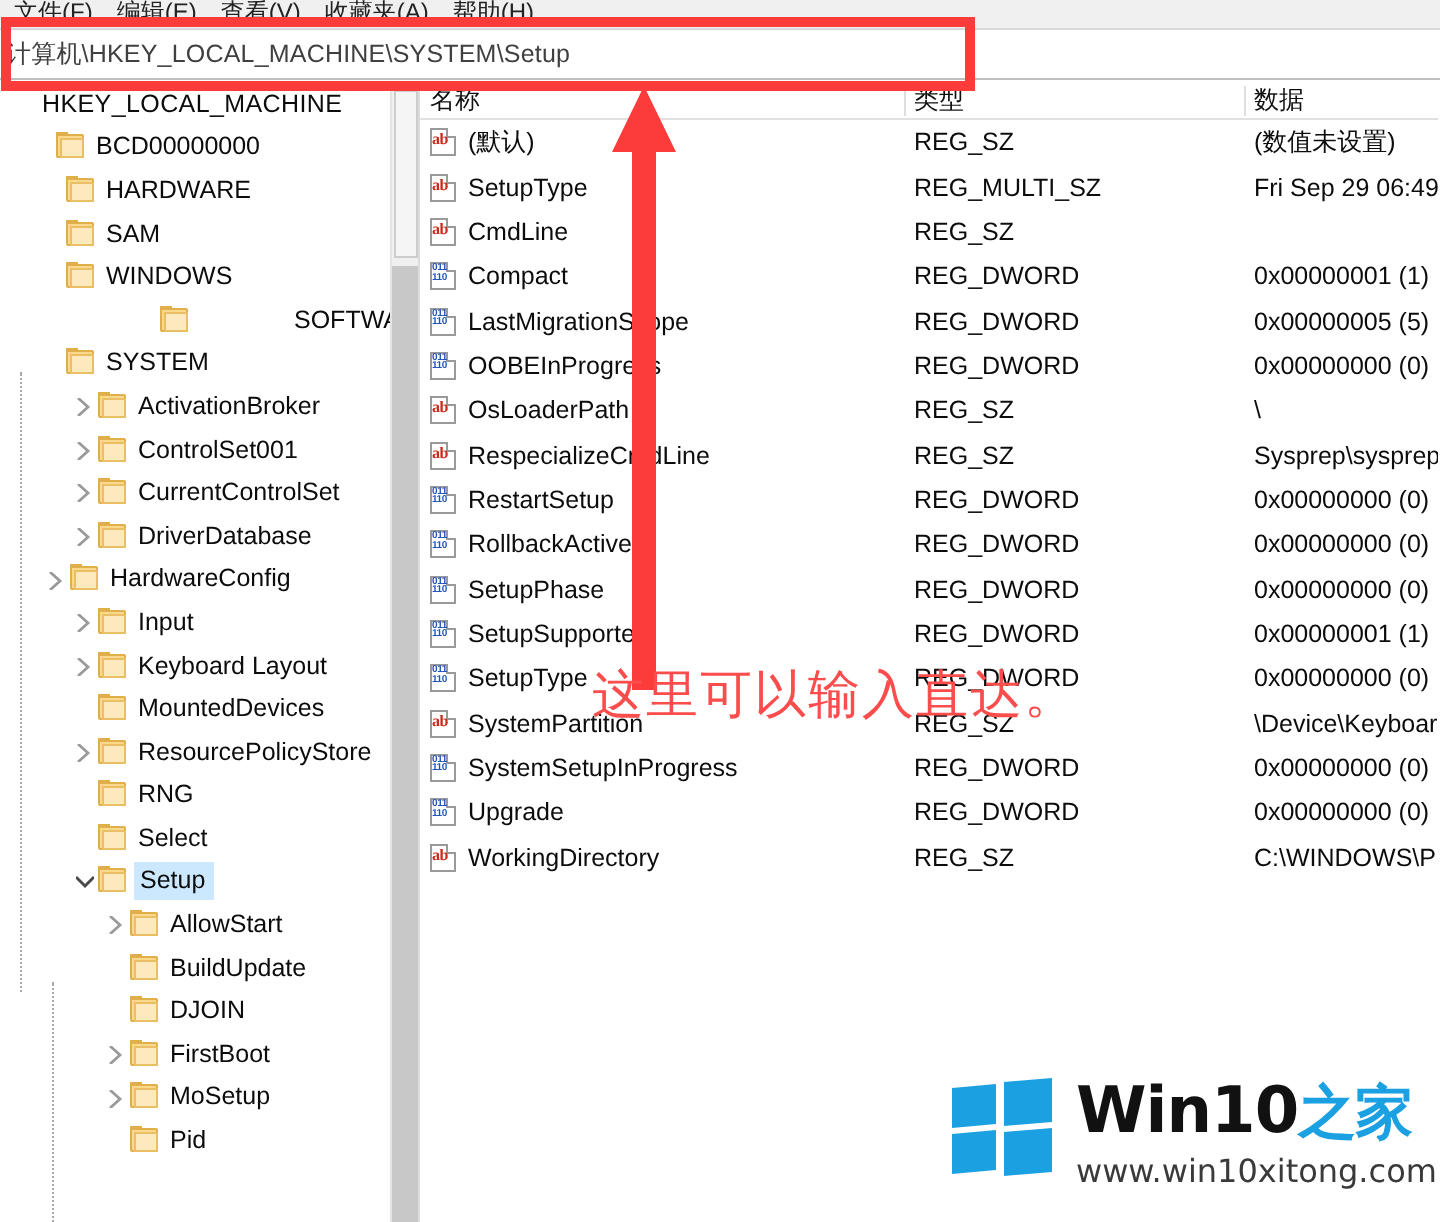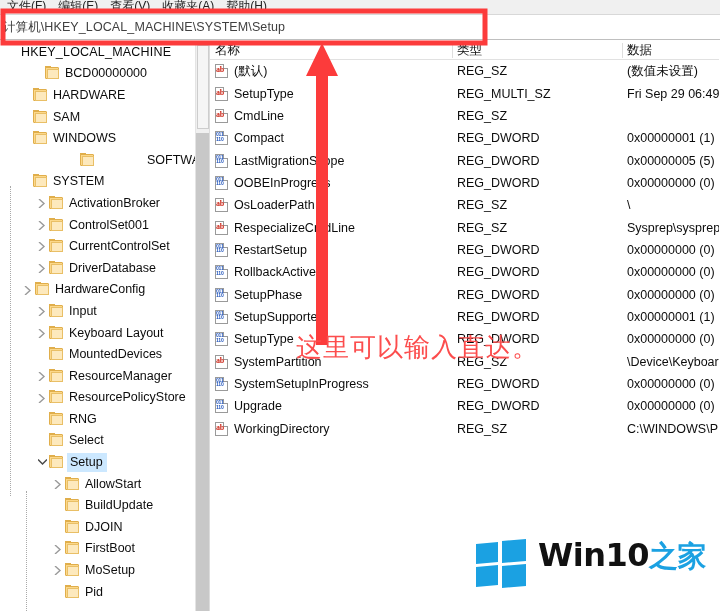--- a/index.html
+++ b/index.html
@@ -287,21 +287,21 @@
 
   <div class="panes">
 
     <div class="treepane">
       <div class="tree" id="tree-root">
           <div class="node root" style="padding-left: 2px;">
             <span class="expander"></span>
             <span class="folder" style="flex: 0 0 2px; width: 2px; margin-right: 2px;"></span>
             <span class="label">HKEY_LOCAL_MACHINE</span>
           </div>
-          <div class="node" style="padding-left: 30px;">
+          <div class="node" style="padding-left: 13px;">
             <span class="expander"></span>
             <span class="folder">
               <span class="fold-tab"></span>
               <span class="fold-back"></span>
               <span class="fold-front"></span>
             </span>
             <span class="label">BCD00000000</span>
           </div>
           <div class="node" style="padding-left: 18px;">
             <span class="expander"></span>
@@ -440,33 +440,20 @@
             <span class="label">Keyboard Layout</span>
           </div>
           <div class="node" style="padding-left: 34px;">
             <span class="expander"></span>
             <span class="folder">
               <span class="fold-tab"></span>
               <span class="fold-back"></span>
               <span class="fold-front"></span>
             </span>
             <span class="label">MountedDevices</span>
-          </div>
-          <div class="node" style="padding-left: 34px;">
-            <span class="expander">
-              <svg width="8" height="9" viewBox="0 0 8 9">
-                <path d="M1 0 L6 4.5 L1 9" fill="none" stroke="#9a9a9a" stroke-width="1.4"></path>
-              </svg>
-            </span>
-            <span class="folder">
-              <span class="fold-tab"></span>
-              <span class="fold-back"></span>
-              <span class="fold-front"></span>
-            </span>
-            <span class="label">ResourceManager</span>
           </div>
           <div class="node" style="padding-left: 34px;">
             <span class="expander">
               <svg width="8" height="9" viewBox="0 0 8 9">
                 <path d="M1 0 L6 4.5 L1 9" fill="none" stroke="#9a9a9a" stroke-width="1.4"></path>
               </svg>
             </span>
             <span class="folder">
               <span class="fold-tab"></span>
               <span class="fold-back"></span>
@@ -795,15 +782,16 @@
   <div class="watermark">
     <div class="wm-logo">
       <div class="wm-pane" style="left:0;top:3px;width:22px;height:20px;transform:skewY(-5deg);"></div>
       <div class="wm-pane" style="left:26px;top:0px;width:24px;height:22px;transform:skewY(-5deg);"></div>
       <div class="wm-pane" style="left:0;top:26px;width:22px;height:20px;transform:skewY(-5deg);"></div>
       <div class="wm-pane" style="left:26px;top:25px;width:24px;height:22px;transform:skewY(-5deg);"></div>
     </div>
     <div class="wm-title">
       <span>Win10</span><span class="cn">之家</span>
     </div>
+    <div class="wm-url">www.win10xitong.com</div>
   </div>
 
 </div>
 
 </body></html>

